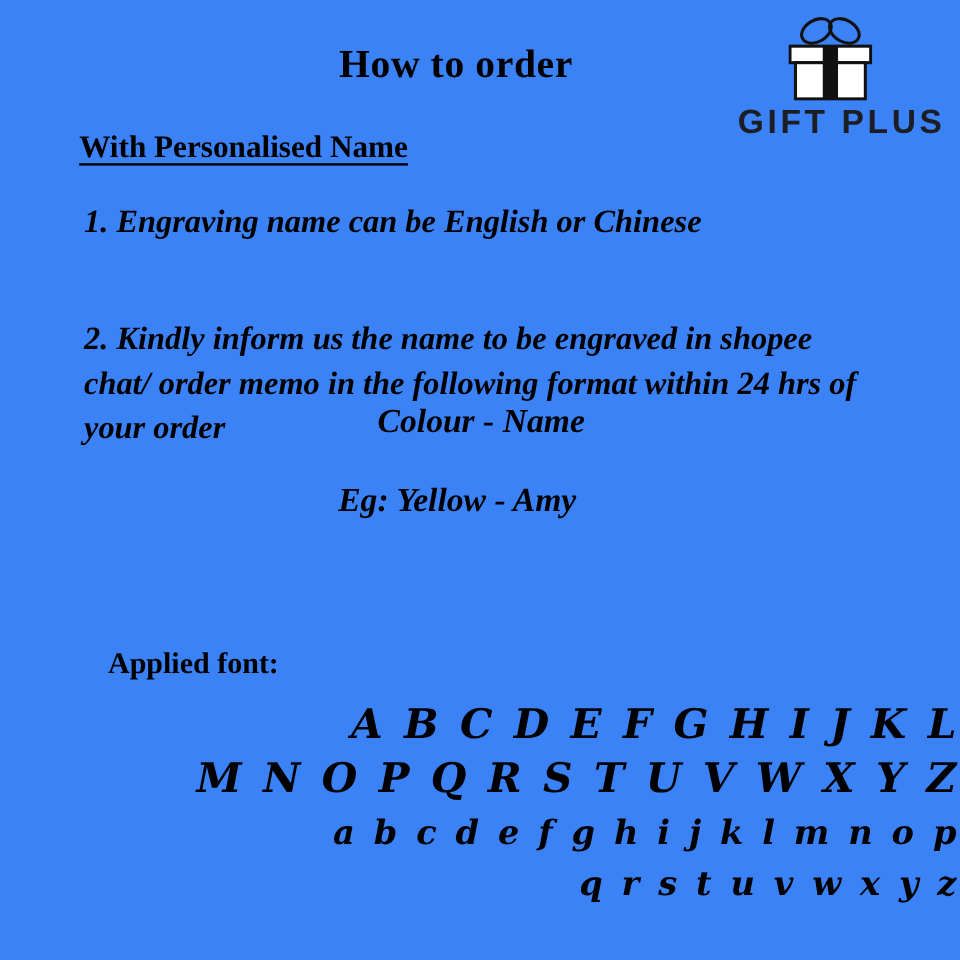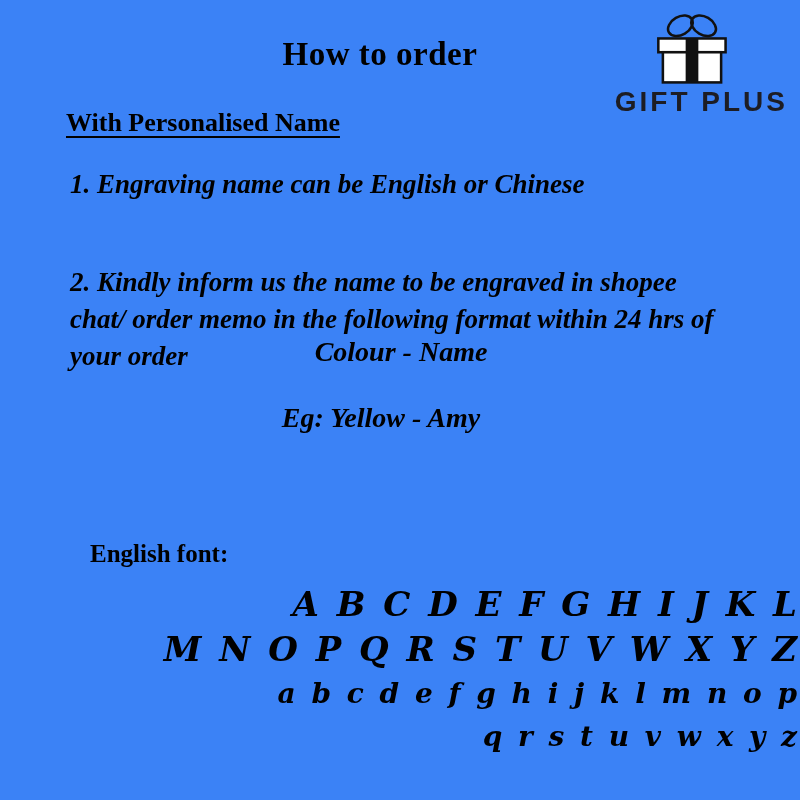--- a/index.html
+++ b/index.html
@@ -122,21 +122,21 @@
 
   <p class="instruction step2">2. Kindly inform us the name to be engraved in shopee
 chat/ order memo in the following format within 24 hrs of
 your order</p>
 
   <div class="format-line">Colour - Name</div>
 
   <div class="example-line">Eg: Yellow - Amy</div>
 
 
-  <div class="applied-font-label">English font:</div>
+  <div class="applied-font-label">Applied font:</div>
 
   <div class="alphabet">
     <div class="script-line caps">A B C D E F G H I J K L</div>
     <div class="script-line caps">M N O P Q R S T U V W X Y Z</div>
     <div class="script-line lower">a b c d e f g h i j k l m n o p</div>
     <div class="script-line lower">q r s t u v w x y z</div>
   </div>
 
 </div>
 

